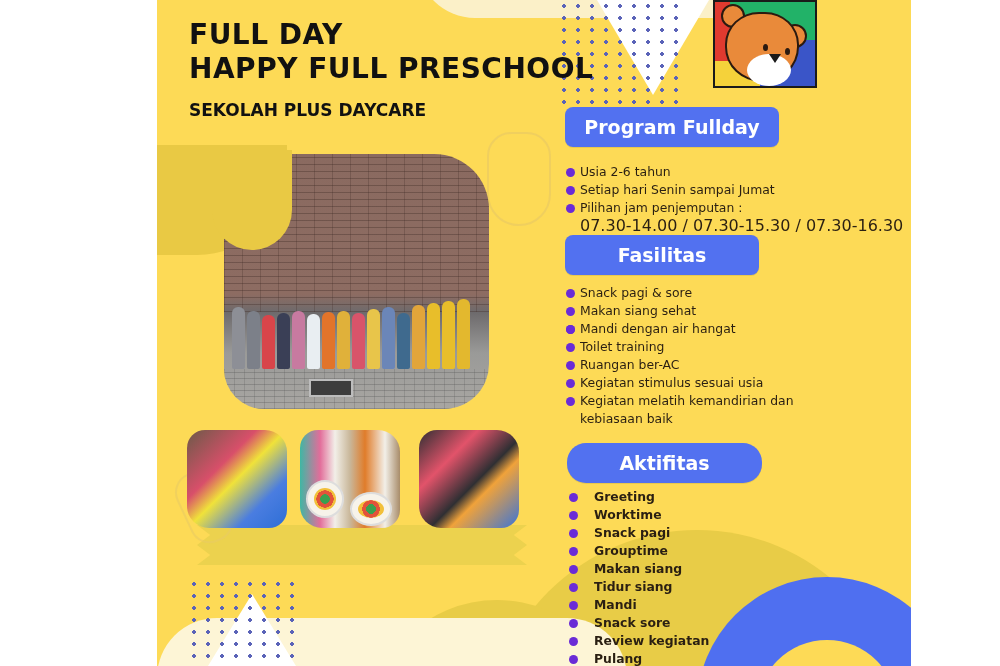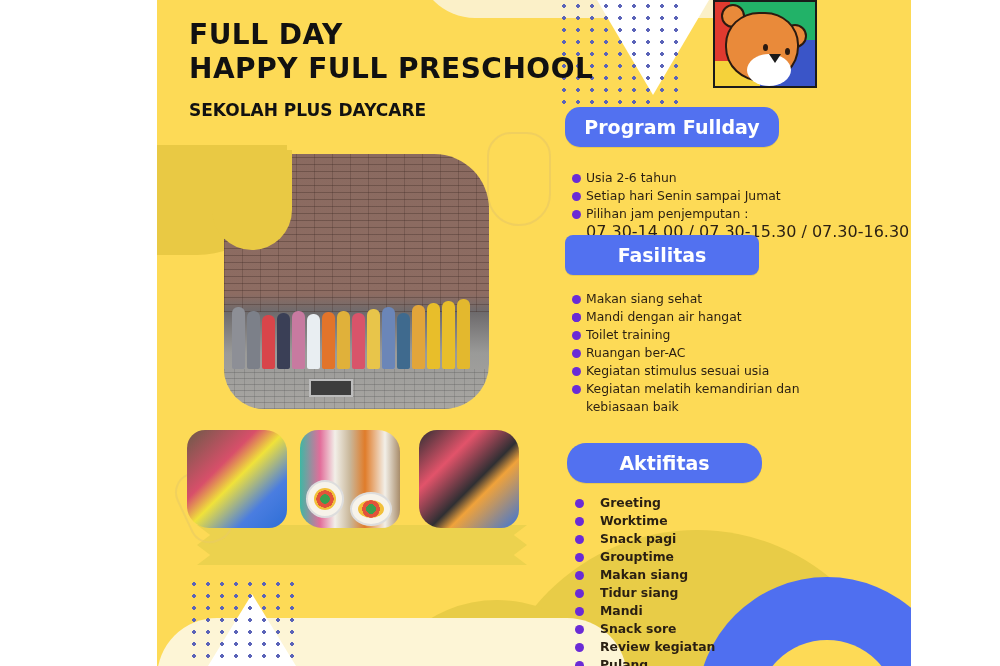--- a/index.html
+++ b/index.html
@@ -146,25 +146,25 @@
   .plate { position: absolute; border-radius: 50%; background: #f7f3ea; border: 2px solid #ddd; }
   .plate .food { position: absolute; inset: 6px; border-radius: 50%; background: radial-gradient(circle, #3aa050 0 30%, #e2533a 31% 55%, #f2c03a 56% 100%); }
 
   
   .section-header {
     position: absolute; height: 40px; background: #5271f0;
     border-radius: 8px; color: #ffffff; font-weight: bold; font-size: 19px;
     display: flex; align-items: center; justify-content: center;
     box-shadow: 0 1px 0 rgba(0,0,0,0.08);
   }
-  .hdr-program { left: 408px; top: 107px; width: 214px; border-radius: 15px; }
+  .hdr-program { left: 408px; top: 107px; width: 214px; }
   .hdr-fasilitas { left: 408px; top: 235px; width: 194px; }
   .hdr-aktifitas { left: 410px; top: 443px; width: 195px; border-radius: 19px; }
 
-  .list { position: absolute; margin: 10px; padding: 0; list-style: none; }
+  .list { position: absolute; margin: 4px; padding: 0; list-style: none; }
   .list li {
     position: relative; font-size: 12.4px; line-height: 18px; color: #2a1f12;
     padding-left: 14px; white-space: nowrap;
   }
   .bullet {
     position: absolute; left: 0; top: 5px; width: 9px; height: 9px;
     border-radius: 50%; background: #6a2bd6;
   }
   .list-program { left: 405px; top: 159px; }
   .list-fasilitas { left: 405px; top: 280px; }
@@ -249,20 +249,21 @@
   <div class="section-header hdr-program">Program Fullday</div>
   <ul class="list list-program">
     <li><span class="bullet"></span><span>Usia 2-6 tahun</span></li>
     <li><span class="bullet"></span><span>Setiap hari Senin sampai Jumat</span></li>
     <li><span class="bullet"></span><span>Pilihan jam penjemputan :</span></li>
     <li><span style="font-size:16px;">07.30-14.00 / 07.30-15.30 / 07.30-16.30</span></li>
   </ul>
 
   <div class="section-header hdr-fasilitas">Fasilitas</div>
   <ul class="list list-fasilitas">
+    <li><span class="bullet"></span><span>Snack pagi &amp; sore</span></li>
     <li><span class="bullet"></span><span>Makan siang sehat</span></li>
     <li><span class="bullet"></span></li>
     <li><span class="bullet"></span><span>Mandi dengan air hangat</span></li>
     <li><span class="bullet"></span><span>Toilet training</span></li>
     <li><span class="bullet"></span><span>Ruangan ber-AC</span></li>
     <li><span class="bullet"></span><span>Kegiatan stimulus sesuai usia</span></li>
     <li><span class="bullet"></span><span>Kegiatan melatih kemandirian dan</span></li>
     <li><span>kebiasaan baik</span></li>
   </ul>
 

